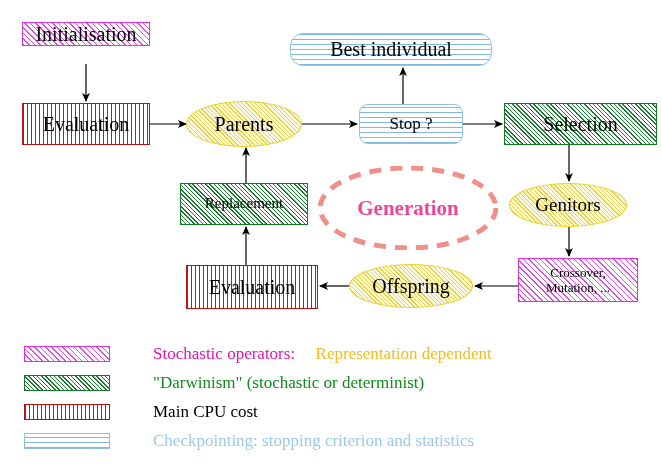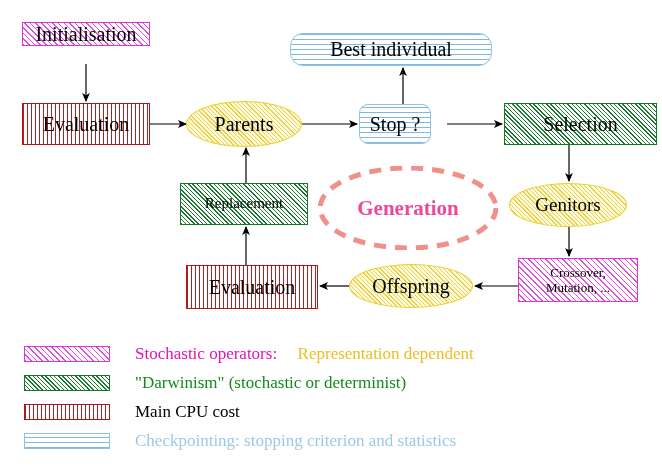--- a/index.html
+++ b/index.html
@@ -50,40 +50,40 @@
   .bd-yellow {border:1.5px solid #e8cf2a;text-align:center;}
 
   .ellipse{border-radius:50%;}
   .rounded{border-radius:9px;}
 
   
   #n-init        {left:22px; top:22px;  width:128px;height:24px; font-size:20px;}
   #n-eval-top    {left:22px; top:103px; width:128px;height:42px; font-size:20px;}
   #n-best        {left:290px;top:33px;  width:202px;height:33px; font-size:20px;border-radius:13px;}
   #n-parents     {left:186px;top:101px; width:116px;height:46px; font-size:20px;}
-  #n-stop        {left:359px;top:104px; width:72px; height:40px; font-size:20px;}
+  #n-stop        {left:359px;top:104px; width:104px; height:40px; font-size:17px;}
   #n-selection   {left:504px;top:103px; width:153px;height:42px; font-size:20px;}
   #n-replacement {left:180px;top:183px; width:128px;height:42px; font-size:15px;}
   #n-generation  {left:318px;top:166px; width:180px;height:84px; font-size:21px;
                   color:#ec4899;background:transparent;font-weight:bold;}
   #n-genitors    {left:509px;top:183px; width:118px;height:44px; font-size:19px;}
   #n-crossover   {left:518px;top:258px; width:120px;height:44px; font-size:13px;
                   flex-direction:column;line-height:1.18;}
   #n-eval-bot    {left:186px;top:265px; width:132px;height:44px; font-size:20px;}
   #n-offspring   {left:349px;top:264px; width:124px;height:44px; font-size:20px;}
 
   
   #legend{position:absolute;left:0;top:334px;width:662px;height:137px;z-index:2;}
   .leg-row{position:absolute;left:24px;height:18px;display:flex;align-items:center;}
   .leg-row:nth-child(1){top:11px;}
   .leg-row:nth-child(2){top:40px;}
   .leg-row:nth-child(3){top:69px;}
   .leg-row:nth-child(4){top:98px;}
   .swatch{width:86px;height:16px;box-sizing:border-box;flex:0 0 auto;}
-  .leg-text{margin-left:25px;font-size:17px;white-space:nowrap;}
+  .leg-text{margin-left:43px;font-size:17px;white-space:nowrap;}
   .c-magenta{color:#e215b0;}
   .c-gold{color:#f0bc22;}
   .c-green{color:#138a1e;}
   .c-red{color:#000000;}
   .c-blue{color:#9cc8e8;}
   .sp{display:inline-block;width:12px;}
 </style>
 </head>
 <body>
 

